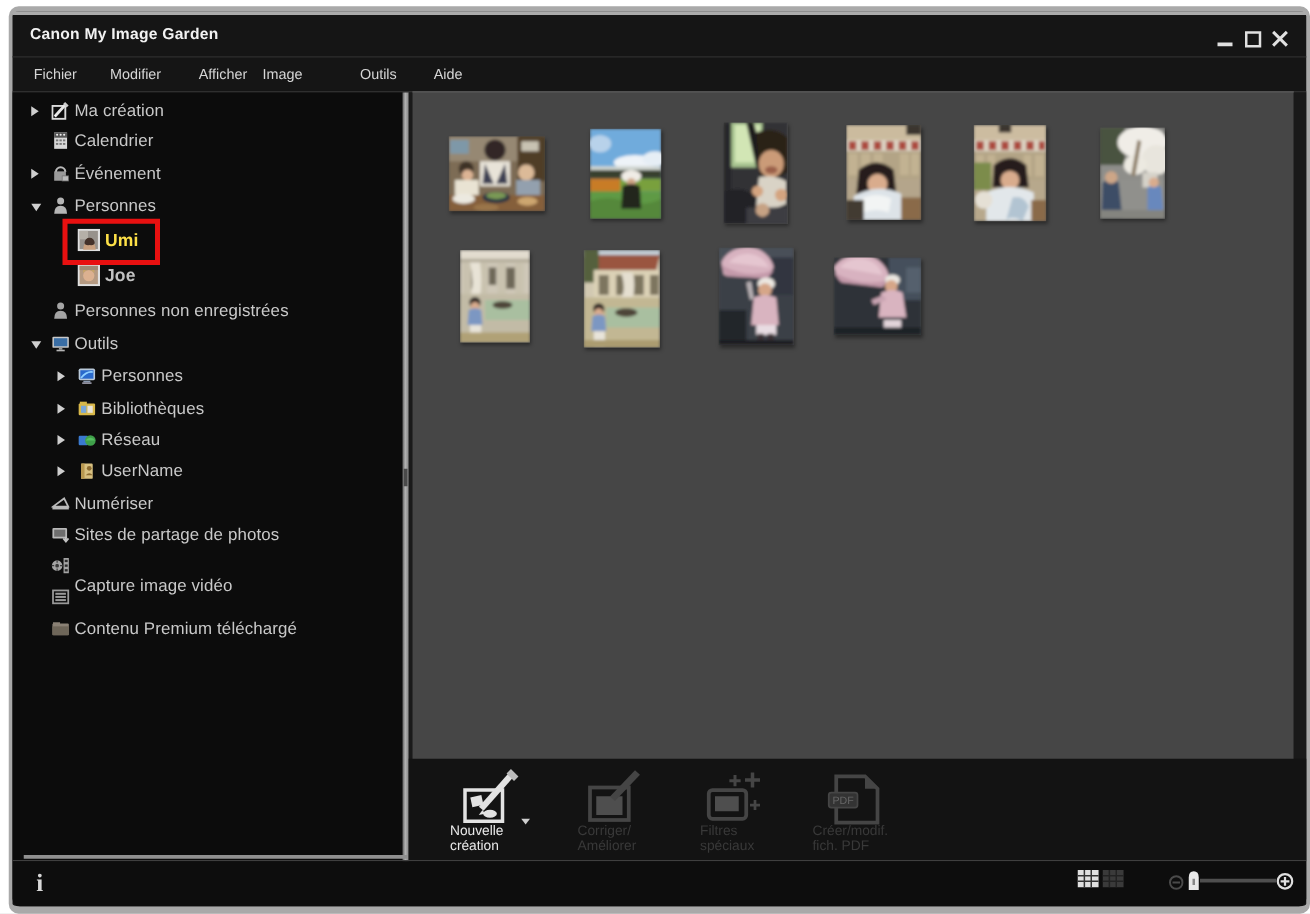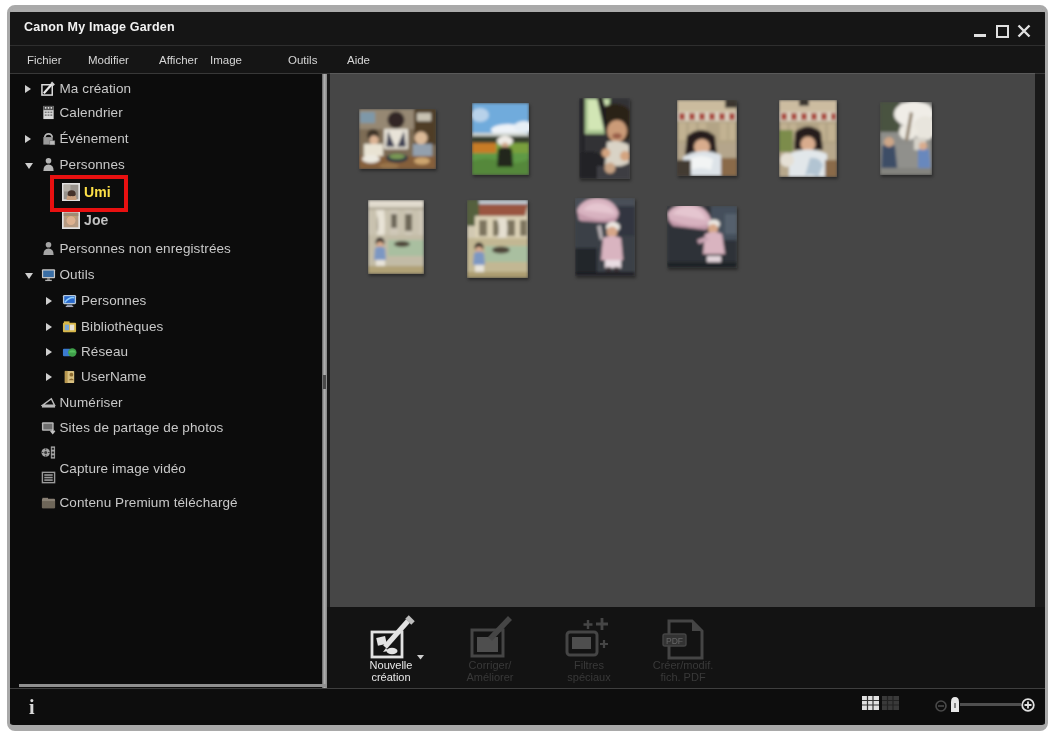--- a/index.html
+++ b/index.html
@@ -4,21 +4,21 @@
 *{box-sizing:border-box}
 body{font-family:"Liberation Sans",sans-serif}
 #win{position:absolute;left:7px;top:5px;width:1041px;height:726px;background:#151515;
  border:3px solid #a9a9a9;border-top-width:4px;border-bottom-width:6px;border-radius:8px}
 .abs{position:absolute}
 .mi{position:absolute;top:45px;color:#d6d6d6;font-size:11.5px}
 .tr{position:absolute;color:#c9c9c9;font-size:13.5px;height:20px;line-height:20px;white-space:nowrap;letter-spacing:.1px}
 .ar{position:absolute;width:0;height:0;border-left:6px solid #cfcfcf;border-top:4.5px solid transparent;border-bottom:4.5px solid transparent}
 .ad{position:absolute;width:0;height:0;border-top:6px solid #cfcfcf;border-left:4.5px solid transparent;border-right:4.5px solid transparent}
 .ph{position:absolute;box-shadow:1px 2px 3px rgba(0,0,0,.4)}
-.tbl{position:absolute;text-align:center;font-size:11px;line-height:11.5px}
+.tbl{position:absolute;font-size:11px;line-height:11.5px}
 </style></head><body>
 <div id="win">
 <div class="abs" style="left:0;top:0;width:1035px;height:3px;background:#abaBAB;border-radius:6px 6px 0 0"></div>
 <div class="abs" style="left:0;top:36px;width:1035px;height:1px;background:#2e2e2e"></div>
 <span class="abs" style="left:14px;top:11px;color:#f2f2f2;font-size:12.5px;font-weight:bold;letter-spacing:.2px">Canon My Image Garden</span>
 <div class="abs" style="left:964px;top:25px;width:12px;height:3px;background:#e0e0e0"></div>
 <div class="abs" style="left:986px;top:16px;width:13px;height:13px;border:2.5px solid #e0e0e0"></div>
 <svg class="abs" style="left:1007px;top:15px" width="14" height="14" viewBox="0 0 14 14">
       <path d="M1.5 1.5 L12.5 12.5 M12.5 1.5 L1.5 12.5" stroke="#e0e0e0" stroke-width="2.4"></path>
     </svg>

